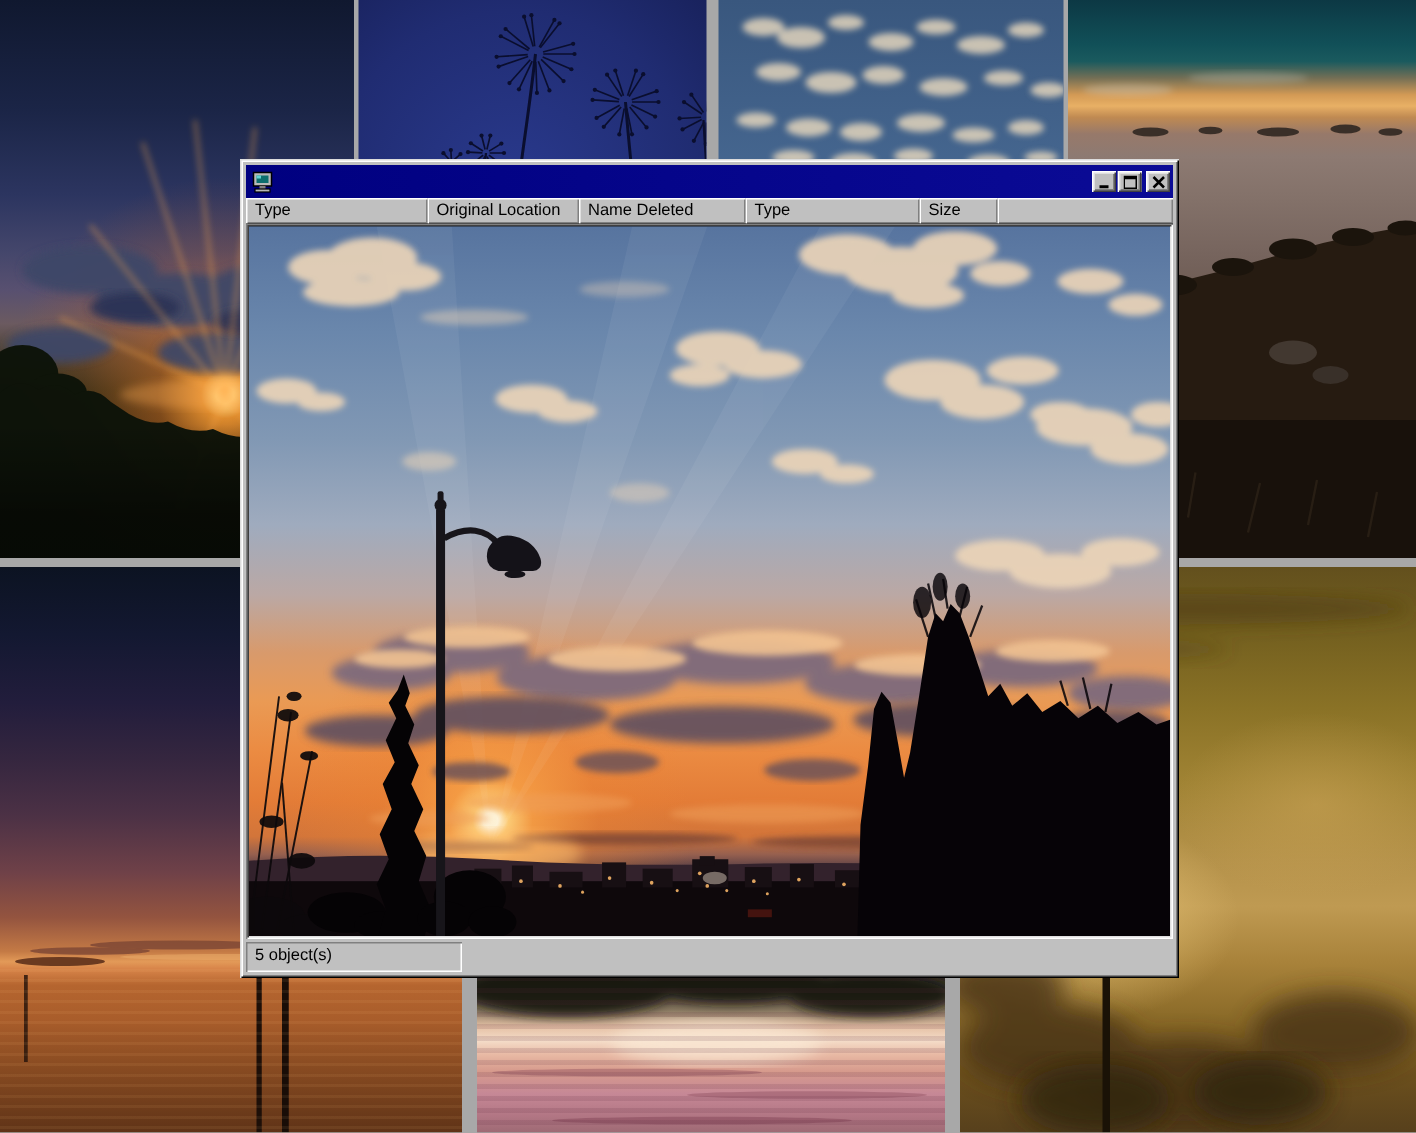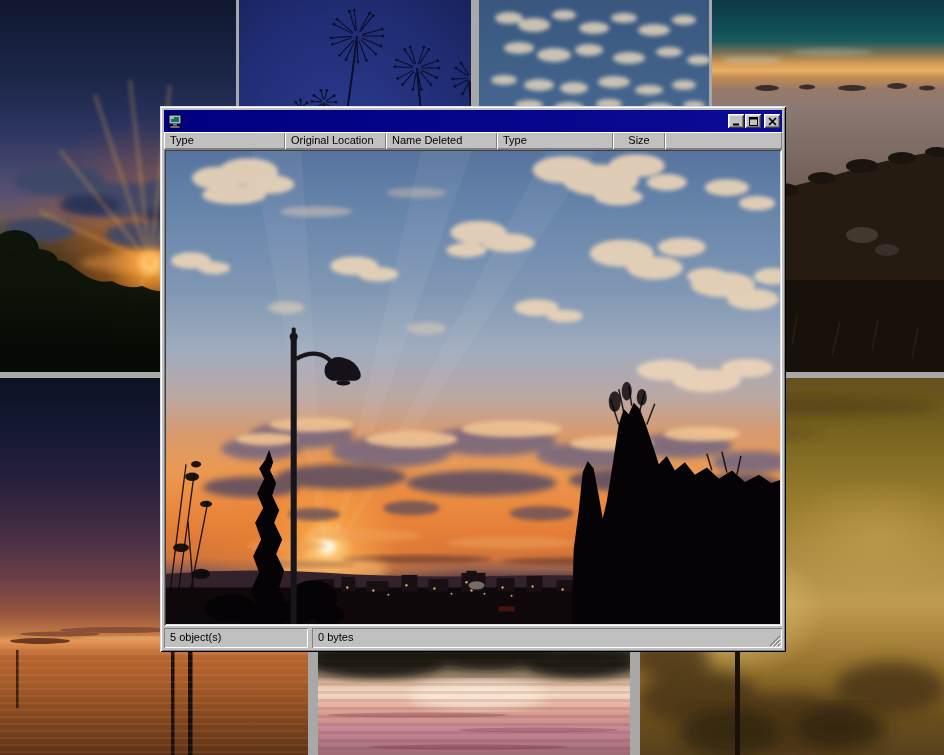--- a/index.html
+++ b/index.html
@@ -52,21 +52,21 @@
                 inset 2px 2px 0 #dfdfdf, inset -2px -2px 0 #808080;}
   .tbtn + .tbtn{margin-left:1px;}
   .tbtn.close{margin-left:3px;}
   .menubar{height:22px;flex:0 0 22px;display:flex;align-items:center;padding-left:7px;font-size:11px;color:#000;}
   .menu-item{padding:2px 6px;}
   .menu-item u{text-decoration:underline;}
   .lvheader{height:17px;flex:0 0 17px;display:flex;background:#c0c0c0;font-size:11px;}
   .hcell{box-sizing:border-box;padding:2px 6px 0 6px;background:#c0c0c0;white-space:nowrap;overflow:hidden;
     box-shadow: inset 1px 1px 0 #fff, inset -1px -1px 0 #808080;}
   .c0{width:121px;} .c1{width:101px;} .c2{width:111px;} .c3{width:116px;}
-  .c4{width:52px;text-align:center;} .c5{flex:1;}
+  .c4{width:52px;text-align:left;} .c5{flex:1;}
   .client{flex:1;position:relative;background:#000;
     box-shadow: inset 1px 1px 0 #808080, inset -1px -1px 0 #fff,
                 inset 2px 2px 0 #404040, inset -2px -2px 0 #dfdfdf;}
   .photo{position:absolute;inset:2px;overflow:hidden;
     background:
       radial-gradient(circle at 161px 396px, rgba(255,248,222,.95) 0 5px, rgba(255,210,122,.9) 12px, rgba(248,162,70,.78) 28px, rgba(236,132,50,.35) 72px, rgba(235,130,50,0) 135px),
       linear-gradient(180deg,#57749f 0%,#6a87ac 15%,#8198b4 30%,#9fabbe 42%,#bba8a4 52%,#d89a6c 60%,#ea9a54 67%,#eb8b42 74%,#e37c37 81%,#d2753a 86%,#96604f 88.5%,#553d44 90.5%,#221419 93%,#0d0708 100%);}
   .photo svg{width:100%;height:100%;display:block;}
   .statusbar{margin-top:2px;height:20px;flex:0 0 20px;display:flex;gap:4px;font-size:11px;}
   .spanel{box-sizing:border-box;padding:3px 6px 0 6px;background:#c0c0c0;white-space:nowrap;
@@ -618,29 +618,14 @@
           <path d="M130 199 C145 191 158 193 166 203" stroke="#17151a" stroke-width="4" fill="none"></path>
           <path d="M159 206 Q165 195 177 198 Q190 201 194 212 Q196 219 189 220 L166 220 Q156 217 159 206 Z" fill="#141218"></path>
           <ellipse cx="177" cy="222" rx="7" ry="2.5" fill="#141218"></ellipse>
         </g>
       </svg>
     </div>
   </div>
 
   <div class="statusbar">
     <div class="spanel sp1">5 object(s)</div>
-    <div class="spanel sp2">
-      <span>0 bytes</span>
-      <svg class="grip" viewBox="0 0 13 13">
-        <g stroke="#868686" stroke-width="1.4">
-          <line x1="12" y1="2" x2="2" y2="12"></line>
-            <line x1="12" y1="6" x2="6" y2="12"></line>
-            <line x1="12" y1="10" x2="10" y2="12"></line>
-        </g>
-        <g stroke="#ffffff" stroke-width="1">
-          <line x1="13" y1="3" x2="3" y2="13"></line>
-            <line x1="13" y1="7" x2="7" y2="13"></line>
-            <line x1="13" y1="11" x2="11" y2="13"></line>
-        </g>
-      </svg>
-    </div>
   </div>
 </div>
 
 </body></html>

